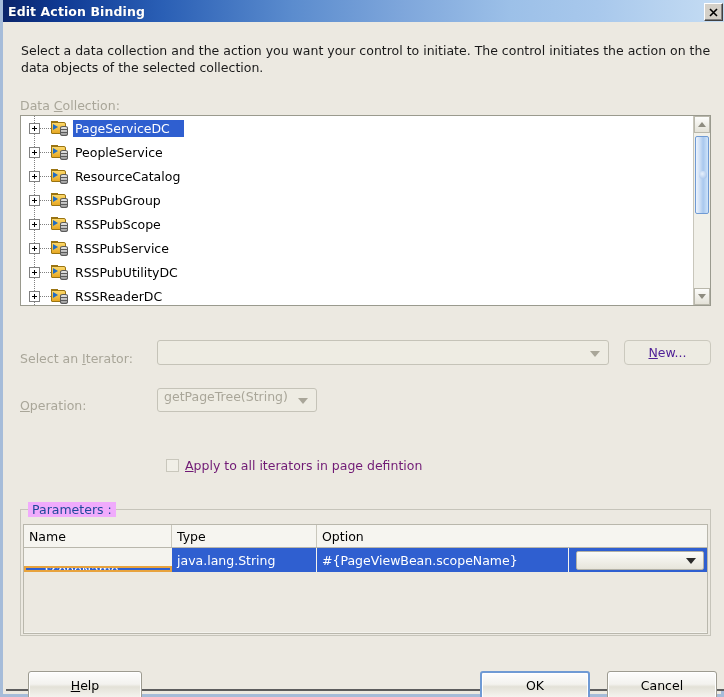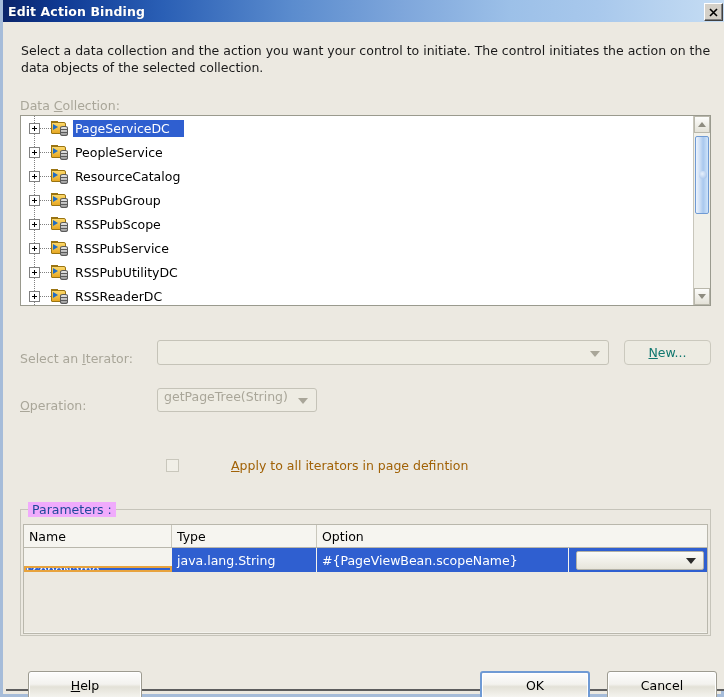--- a/index.html
+++ b/index.html
@@ -274,21 +274,21 @@
     box-sizing: border-box;
     border-radius: 4px;
     display: flex; align-items: center; justify-content: center;
     font-size: 12.5px;
   }
   #btn-new {
     left: 618px; top: 318px;
     width: 87px; height: 25px;
     background: #edebe2;
     border: 1px solid #cbc9be;
-    color: #0f766e;
+    color: #4c1d95;
   }
   #lbl-operation { left: 14px; top: 376px; }
   #combo-operation {
     left: 151px; top: 366px;
     width: 160px; height: 24px;
     color: #a9a699;
     justify-content: flex-start;
     padding-left: 6px;
   }
   #combo-operation .arrow {
@@ -303,23 +303,22 @@
   }
   .checkbox {
     width: 13px; height: 13px;
     background: #f1efe7;
     border: 1px solid #c9c7bc;
     box-sizing: border-box;
     margin-right: 6px;
   }
   .checkrow span {
     font-size: 12.5px;
-    color: #a16207;
+    color: #701a75;
     white-space: nowrap;
-    margin-left: 46px;
   }
 
   
   .groupbox {
     position: absolute;
     left: 14px; top: 487px;
     width: 691px; height: 127px;
     border: 1px solid #c6c4ba;
     box-sizing: border-box;
     background: #ece9e1;
@@ -366,21 +365,21 @@
     background: #2f5fd0;
     color: #ffffff;
     border-right: 1px solid #f4f3ee;
   }
   .col-name   { width: 148px; }
   .col-type   { width: 145px; }
   .col-value  { width: 252px; }
   .col-option { width: 138px; border-right: 0 !important; }
   .trow .col-name {
     border: 2px solid #e8a33d;
-    padding-left: 0;
+    padding-left: 19px;
     margin-top: 18px;
   }
   .cell-combo {
     width: 128px; height: 19px;
     margin: 0 0 0 2px;
     background: linear-gradient(to bottom,#fbfbf8,#e7e5db);
     border: 1px solid #b3b1a6;
     border-radius: 2px;
     box-sizing: border-box;
     position: relative;

